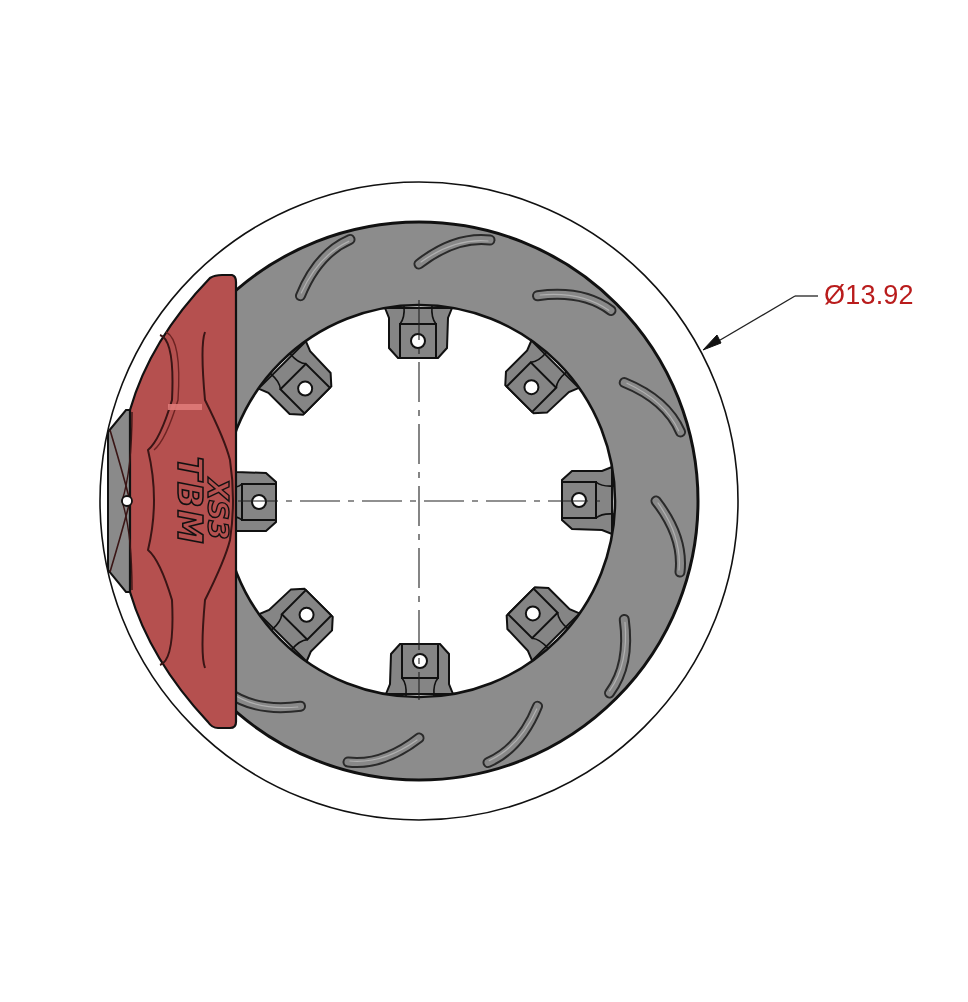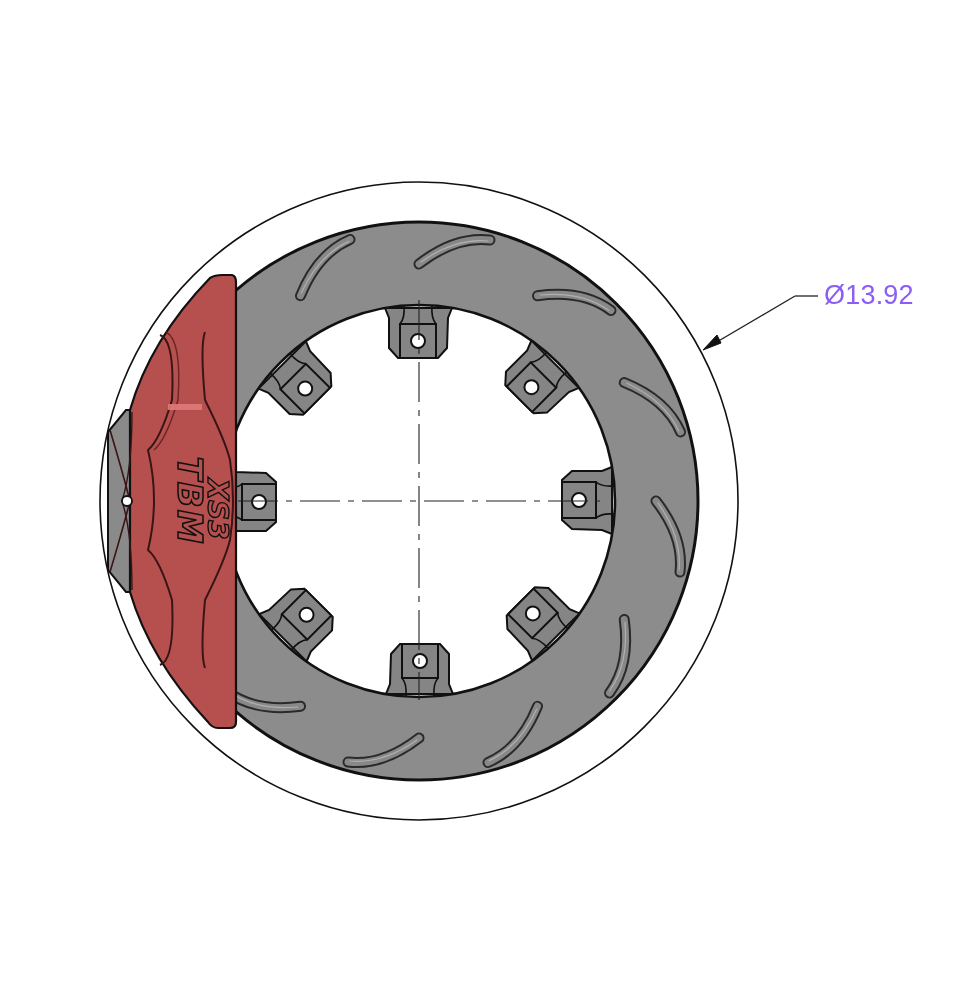--- a/index.html
+++ b/index.html
@@ -1,18 +1,18 @@
 <!DOCTYPE html>
 <html><head>
   <meta charset="utf-8">
   <style>
     html, body { margin: 0; padding: 0; background: #ffffff; }
     body { width: 968px; height: 1002px; position: relative; overflow: hidden; font-family: "Liberation Sans", sans-serif; }
     #drawing { position: absolute; left: 0; top: 0; width: 968px; height: 1002px; }
-    .dim-label { position: absolute; left: 824px; top: 280px; font-size: 27px; color: #8b5cf6; letter-spacing: 0.2px; font-family: "Liberation Sans", sans-serif; }
+    .dim-label { position: absolute; left: 824px; top: 280px; font-size: 27px; color: #b91c1c; letter-spacing: 0.2px; font-family: "Liberation Sans", sans-serif; }
     .logo-main { font-family: "DejaVu Sans", sans-serif; font-weight: bold; }
   </style>
 </head>
 <body>
 
 <svg id="drawing" viewBox="0 0 968 1002" xmlns="http://www.w3.org/2000/svg">
   <defs>
     <mask id="rotorMask">
       <rect x="0" y="0" width="968" height="1002" fill="white"></rect>
       <circle cx="419" cy="501" r="196" fill="black"></circle>

